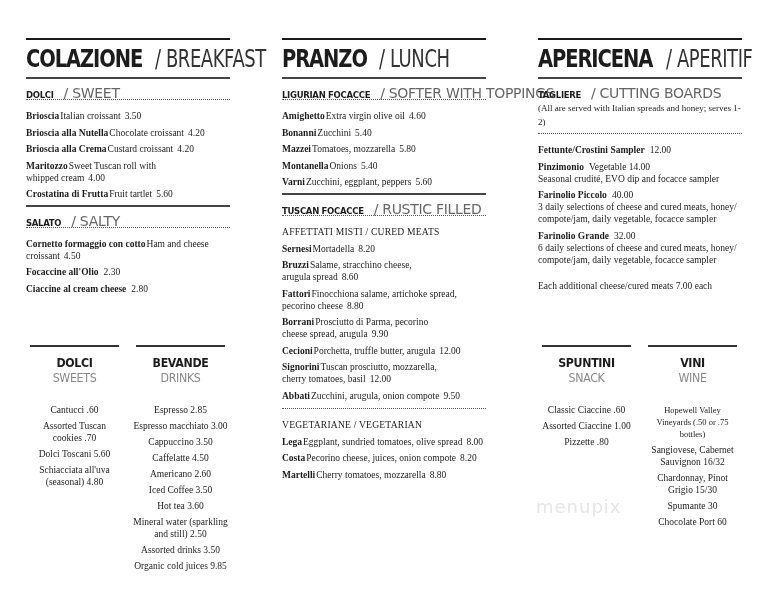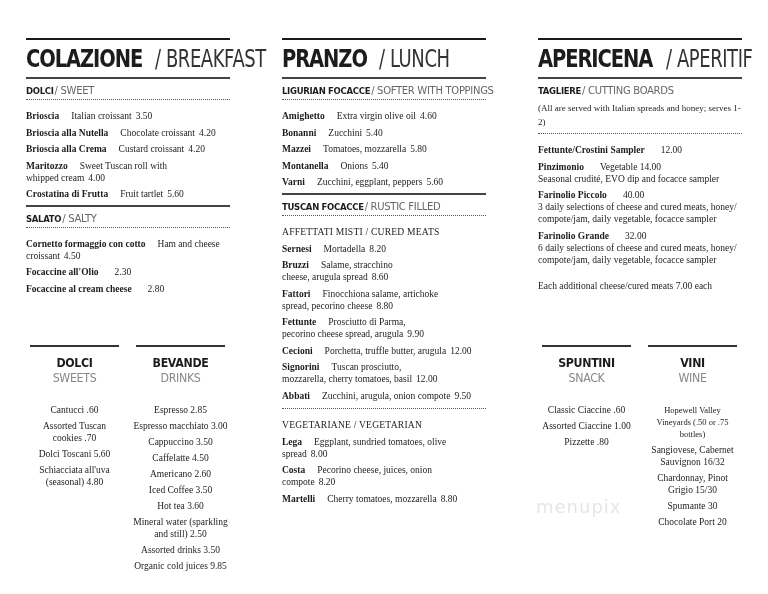--- a/index.html
+++ b/index.html
@@ -14,27 +14,27 @@
   .rule-thick { border-top: 2px solid #1a1a1a; }
   .rule-med { border-top: 2px solid #444; }
   .rule-dot { border-top: 1px dotted #555; }
 
   .big-title { display: flex; align-items: baseline; height: 37px; padding-top: 4px; white-space: nowrap; }
   .big-title .bold { font-family: "DejaVu Sans", sans-serif; font-weight: bold; font-size: 25px; letter-spacing: -1.4px; transform: scaleX(0.78); transform-origin: left; display: inline-block; }
   .big-title .light { font-family: "DejaVu Sans", sans-serif; font-weight: normal; font-size: 25px; color: #333; letter-spacing: -0.6px; transform: scaleX(0.72); transform-origin: left; display: inline-block; }
 
   .sub-head { display: flex; align-items: baseline; height: 20px; padding-top: 6px; white-space: nowrap; }
   .sub-head .sb { font-family: "DejaVu Sans", sans-serif; font-weight: bold; font-size: 8.5px; letter-spacing: -0.3px; }
-  .sub-head .sl { font-family: "DejaVu Sans", sans-serif; font-size: 10px; color: #666; letter-spacing: -0.3px; margin-left: 1px; }
+  .sub-head .sl { font-family: "DejaVu Sans", sans-serif; font-size: 14px; color: #666; letter-spacing: -0.3px; margin-left: 10px; }
 
   .note { font-size: 9px; line-height: 14px; margin-top: 2px; margin-bottom: 4px; }
 
   .items { padding-top: 10px; }
   .item { font-size: 9.5px; line-height: 12px; margin-bottom: 4.5px; }
-  .item .n { font-weight: bold; margin-right: 12px; }
+  .item .n { font-weight: bold; margin-right: 1px; }
   .item .p { margin-left: 4px; }
   .item .d { }
   .group-title { font-size: 9.6px; line-height: 12px; margin-bottom: 5px; letter-spacing: 0.2px; }
 
   
   .small { position: absolute; top: 345px; width: 97px; text-align: center; }
   .small .rule { border-top: 2px solid #333; margin: 0 4px; }
   .small .h1 { font-family: "DejaVu Sans", sans-serif; font-weight: bold; font-size: 13px; line-height: 15px; margin-top: 8px; letter-spacing: -0.4px; transform: scaleX(0.85); }
   .small .h2 { font-family: "DejaVu Sans", sans-serif; font-size: 13px; line-height: 15px; color: #888; letter-spacing: -0.4px; transform: scaleX(0.85); }
   .small .list { margin-top: 19px; }
@@ -71,21 +71,21 @@
   </div>
   <div class="rule-med" style="margin-top:2px"></div>
   <div class="sub-head">
     <span class="sb">SALATO</span>
     <span class="sl">/ SALTY</span>
   </div>
   <div class="rule-dot"></div>
   <div class="items">
     <div class="item"><span class="n">Cornetto formaggio con cotto</span><span class="d">Ham and cheese croissant</span><span class="p">4.50</span></div>
     <div class="item"><span class="n">Focaccine all'Olio</span><span class="p">2.30</span></div>
-    <div class="item"><span class="n">Focaccine al cream cheese</span><span class="p">2.80</span></div>
+    <div class="item"><span class="n">Ciaccine al cream cheese</span><span class="p">2.80</span></div>
   </div>
 </div>
 
 <div class="col col2">
   <div class="rule-thick"></div>
   <div class="big-title">
     <span class="bold">PRANZO</span>
     <span class="light" style="margin-left:-12px;">/ LUNCH</span>
   </div>
   <div class="rule-med"></div>
@@ -105,21 +105,21 @@
   <div class="sub-head">
     <span class="sb">TUSCAN FOCACCE</span>
     <span class="sl">/ RUSTIC FILLED</span>
   </div>
   <div class="rule-dot"></div>
   <div class="items">
     <div class="group-title">AFFETTATI MISTI / CURED MEATS</div>
     <div class="item"><span class="n">Sernesi</span><span class="d">Mortadella</span><span class="p">8.20</span></div>
     <div class="item" style="width:140px"><span class="n">Bruzzi</span><span class="d">Salame, stracchino cheese, arugula spread</span><span class="p">8.60</span></div>
     <div class="item" style="width:180px"><span class="n">Fattori</span><span class="d">Finocchiona salame, artichoke spread, pecorino cheese</span><span class="p">8.80</span></div>
-    <div class="item" style="width:150px"><span class="n">Fettunte</span><span class="d">Prosciutto di Parma, pecorino cheese spread, arugula</span><span class="p">9.90</span></div>
+    <div class="item" style="width:150px"><span class="n">Borrani</span><span class="d">Prosciutto di Parma, pecorino cheese spread, arugula</span><span class="p">9.90</span></div>
     <div class="item"><span class="n">Cecioni</span><span class="d">Porchetta, truffle butter, arugula</span><span class="p">12.00</span></div>
     <div class="item" style="width:160px"><span class="n">Signorini</span><span class="d">Tuscan prosciutto, mozzarella, cherry tomatoes, basil</span><span class="p">12.00</span></div>
     <div class="item"><span class="n">Abbati</span><span class="d">Zucchini, arugula, onion compote</span><span class="p">9.50</span></div>
   </div>
   <div class="rule-dot" style="margin-top:6px"></div>
   <div class="items">
     <div class="group-title">VEGETARIANE / VEGETARIAN</div>
     <div class="item"><span class="n">Lega</span><span class="d">Eggplant, sundried tomatoes, olive spread</span><span class="p">8.00</span></div>
     <div class="item"><span class="n">Costa</span><span class="d">Pecorino cheese, juices, onion compote</span><span class="p">8.20</span></div>
     <div class="item"><span class="n">Martelli</span><span class="d">Cherry tomatoes, mozzarella</span><span class="p">8.80</span></div>
@@ -191,17 +191,17 @@
 
 <div class="small s-vini">
   <div class="rule"></div>
   <div class="h1">VINI</div>
   <div class="h2">WINE</div>
   <div class="list">
     <div class="li" style="font-size:8.5px;padding:0 10px">Hopewell Valley Vineyards (.50 or .75 bottles)</div>
     <div class="li" style="padding:0 6px">Sangiovese, Cabernet Sauvignon 16/32</div>
     <div class="li" style="margin:0 -6px 4px;padding:0 14px">Chardonnay, Pinot Grigio 15/30</div>
     <div class="li">Spumante  30</div>
-    <div class="li">Chocolate Port  20</div>
+    <div class="li">Chocolate Port  60</div>
   </div>
 </div>
 
 <div class="watermark">menupix</div>
 
 </body></html>

